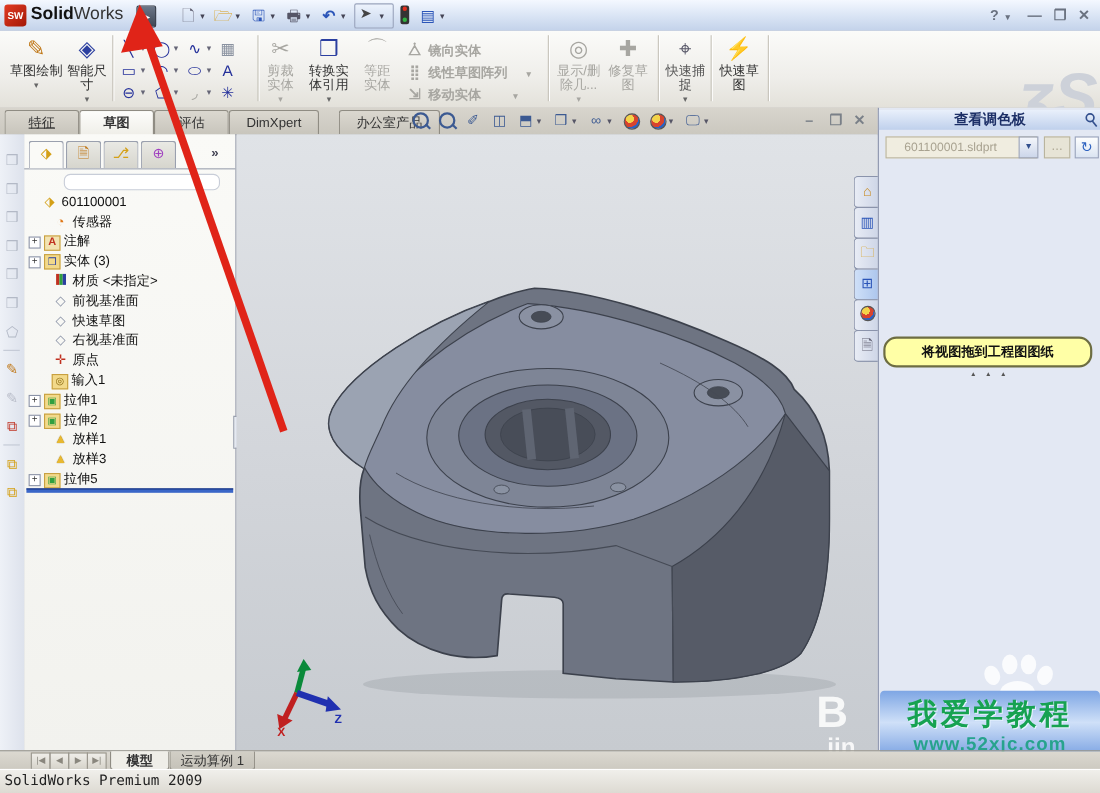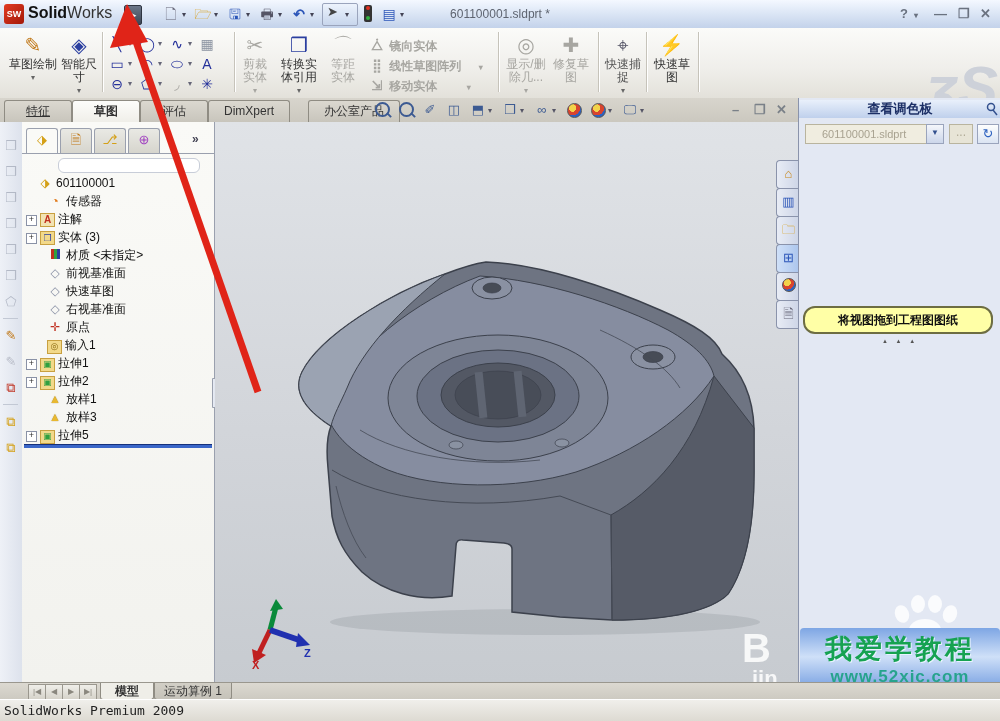--- a/index.html
+++ b/index.html
@@ -134,21 +134,20 @@
   <div class="abs" style="left:322px;top:3px;width:34px;height:21px;border:1px solid #9aa4bc;border-radius:2px;">
     <span class="abs" style="left:4px;top:0;font-size:13px;color:#444;">➤</span>
     <span class="abs" style="left:22px;top:6px;font-size:8px;color:#445;">▾</span>
   </div>
   <div class="abs" style="left:364px;top:5px;width:8px;height:17px;background:#333;border-radius:2px;">
     <span class="abs" style="left:2px;top:1px;width:4px;height:4px;border-radius:50%;background:#e03020;"></span>
     <span class="abs" style="left:2px;top:11px;width:4px;height:4px;border-radius:50%;background:#30b040;"></span>
   </div>
   <div class="abs tb-ico" style="left:378px;color:#2b55b8;">▤</div>
   <div class="abs tb-caret" style="left:400px;">▾</div>
-  <div class="abs doc-title">601100001.sldprt *</div>
   <div class="abs win-glyphs" style="left:900px;">?</div>
   <div class="abs win-glyphs" style="left:914px;font-size:8px;top:11px;">▾</div>
   <div class="abs win-glyphs" style="left:934px;">—</div>
   <div class="abs win-glyphs" style="left:958px;">❐</div>
   <div class="abs win-glyphs" style="left:980px;">✕</div>
 </div>
 
 <div class="abs ribbon">
   <div class="abs bigbtn" style="left:8px;width:50px;">
     <span class="bico" style="color:#c07818;">✎</span>

